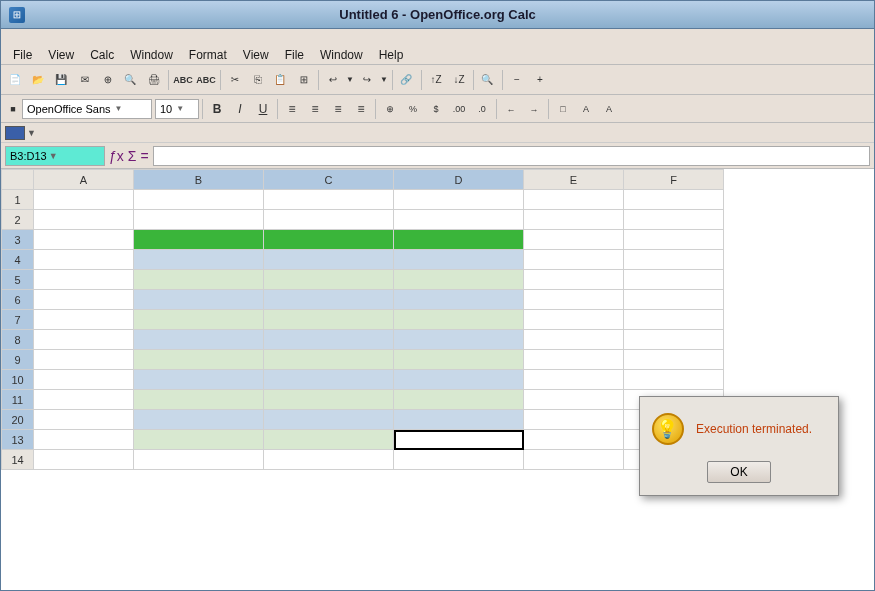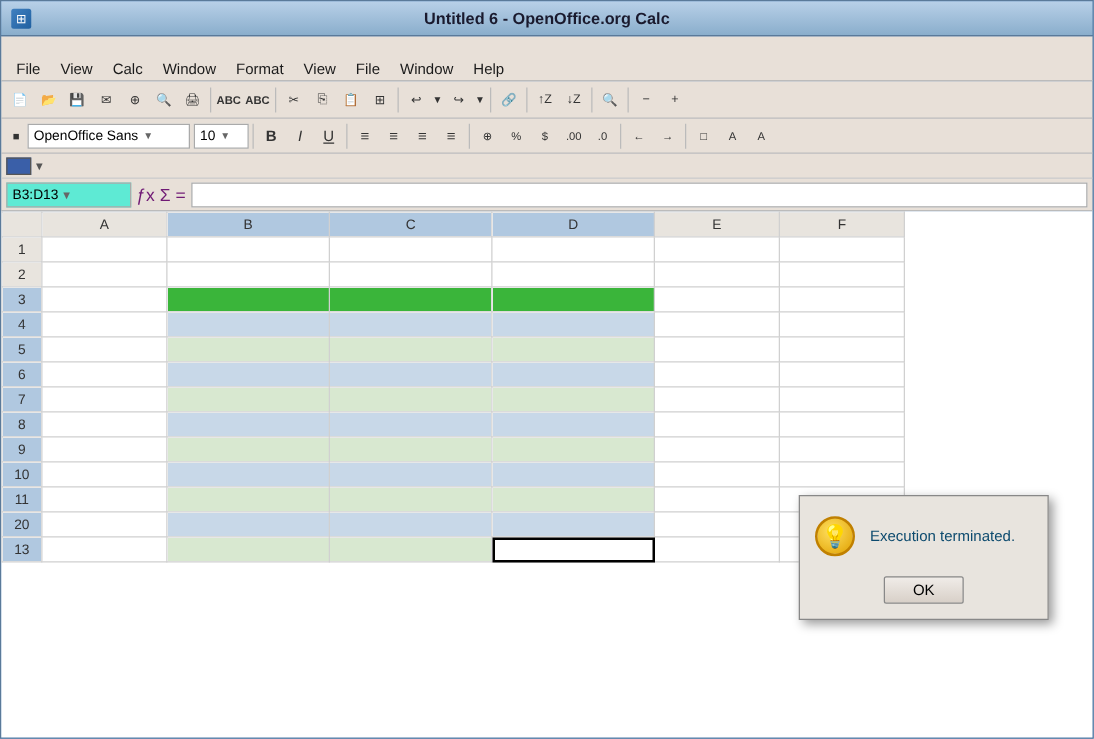--- a/index.html
+++ b/index.html
@@ -205,21 +205,21 @@
     .dialog-bulb {
       width: 32px; height: 32px;
       background: radial-gradient(circle at 40% 35%, #ffe060, #e0a000);
       border-radius: 50%;
       display: flex; align-items: center; justify-content: center;
       font-size: 18px;
       border: 2px solid #c08000;
     }
     .dialog-message {
       font-size: 12px;
-      color: #0c4a6e;
+      color: #c2410c;
       flex: 1;
     }
     .dialog-buttons {
       display: flex;
       justify-content: center;
       padding: 0 12px 12px;
     }
     .dialog-ok-btn {
       width: 64px; height: 22px;
       background: linear-gradient(to bottom, #f0ece8, #d8d0c8);
@@ -500,20 +500,29 @@
           </tr>
           <tr>
             <th class="row-header row-header-selected">13</th>
             <td></td>
             <td style="background-color: rgb(216, 232, 208);"></td>
             <td style="background-color: rgb(216, 232, 208);"></td>
             <td style="outline: rgb(0, 0, 0) solid 2px; outline-offset: -2px;"></td>
             <td></td>
             <td></td>
           </tr>
+          <tr>
+            <th class="row-header">14</th>
+            <td></td>
+            <td></td>
+            <td></td>
+            <td></td>
+            <td></td>
+            <td></td>
+          </tr>
         </tbody>
     </table>
   </div>
 
   <div class="dialog-overlay">
     <div class="dialog">
       <div class="dialog-icon-area">
         <div class="dialog-bulb">💡</div>
         <span class="dialog-message">Execution terminated.</span>
       </div>

